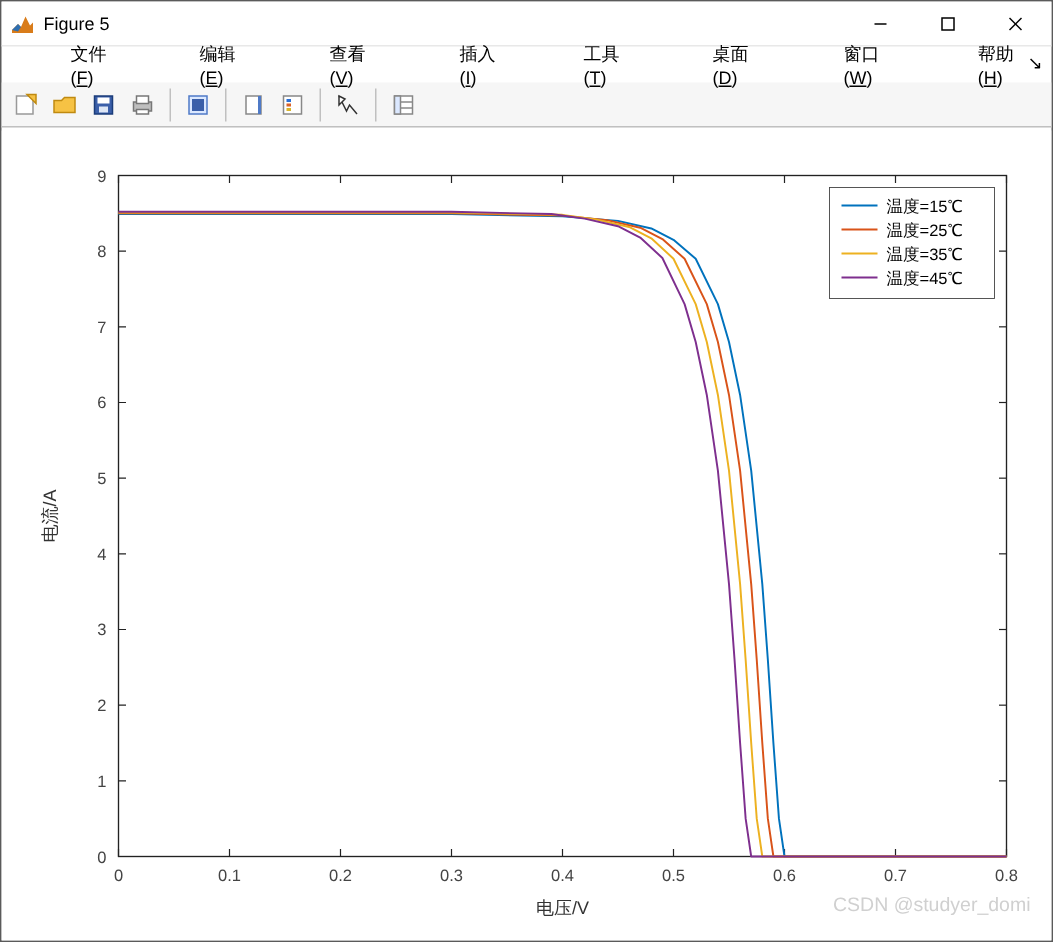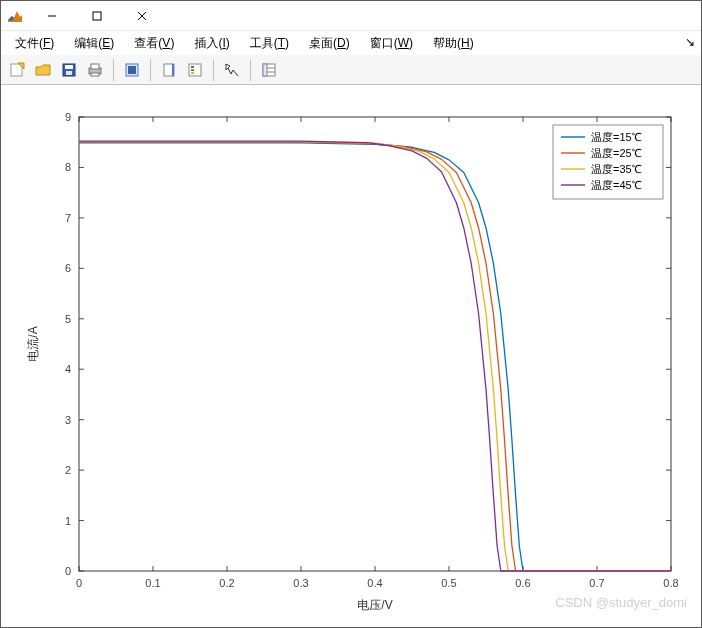--- a/index.html
+++ b/index.html
@@ -39,20 +39,21 @@
     align-items:center;
     padding: 0 6px;
     gap: 4px;
     position: relative;
   }
   .menuitem {
     padding: 2px 8px;
     font-size: 12px;
     color:#000;
     cursor: default;
+    margin-left: 32px;
   }
   .underline { text-decoration: underline; }
   .menubar-arrow {
     position:absolute; right:6px; top:4px;
     font-size:12px; color:#000;
   }
   .toolbar {
     height: 30px;
     display:flex;
     align-items:center;
@@ -92,20 +93,21 @@
 </head>
 <body>
 
 <div class="titlebar">
   <span class="app-icon">
     <svg width="16" height="16" viewBox="0 0 16 16">
       <path d="M1 12 L5 8 L7 10 L10 3 L13 9 L15 7 L15 14 L1 14 Z" fill="#d97c1a"></path>
       <path d="M1 12 L5 8 L7 10 L5 13 Z" fill="#2f6fb0"></path>
     </svg>
   </span>
+  <span class="title-text">Figure 5</span>
   <div class="winbtn">
     <svg width="10" height="10">
         <line x1="1" y1="5" x2="9" y2="5" stroke="#000" stroke-width="1"></line>
       </svg>
   </div>
   <div class="winbtn">
     <svg width="10" height="10">
         <rect x="1" y="1" width="8" height="8" fill="none" stroke="#000" stroke-width="1"></rect>
       </svg>
   </div>

